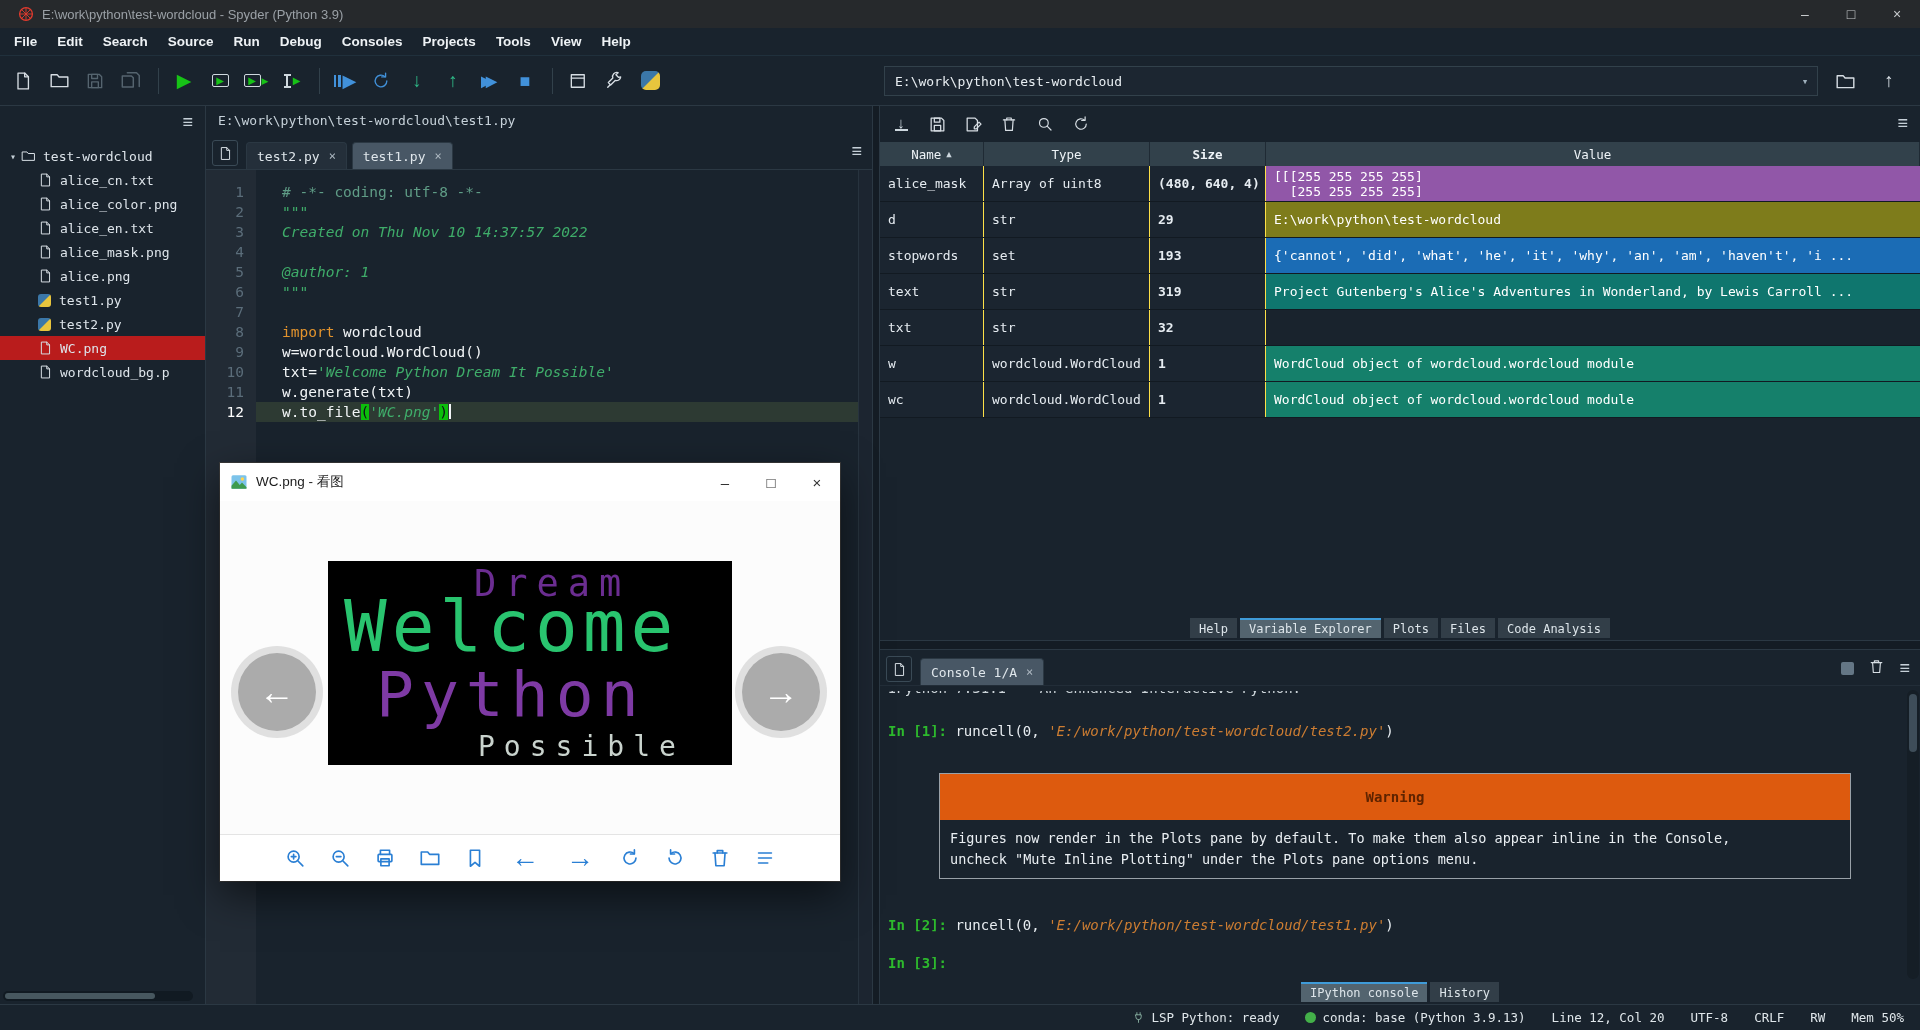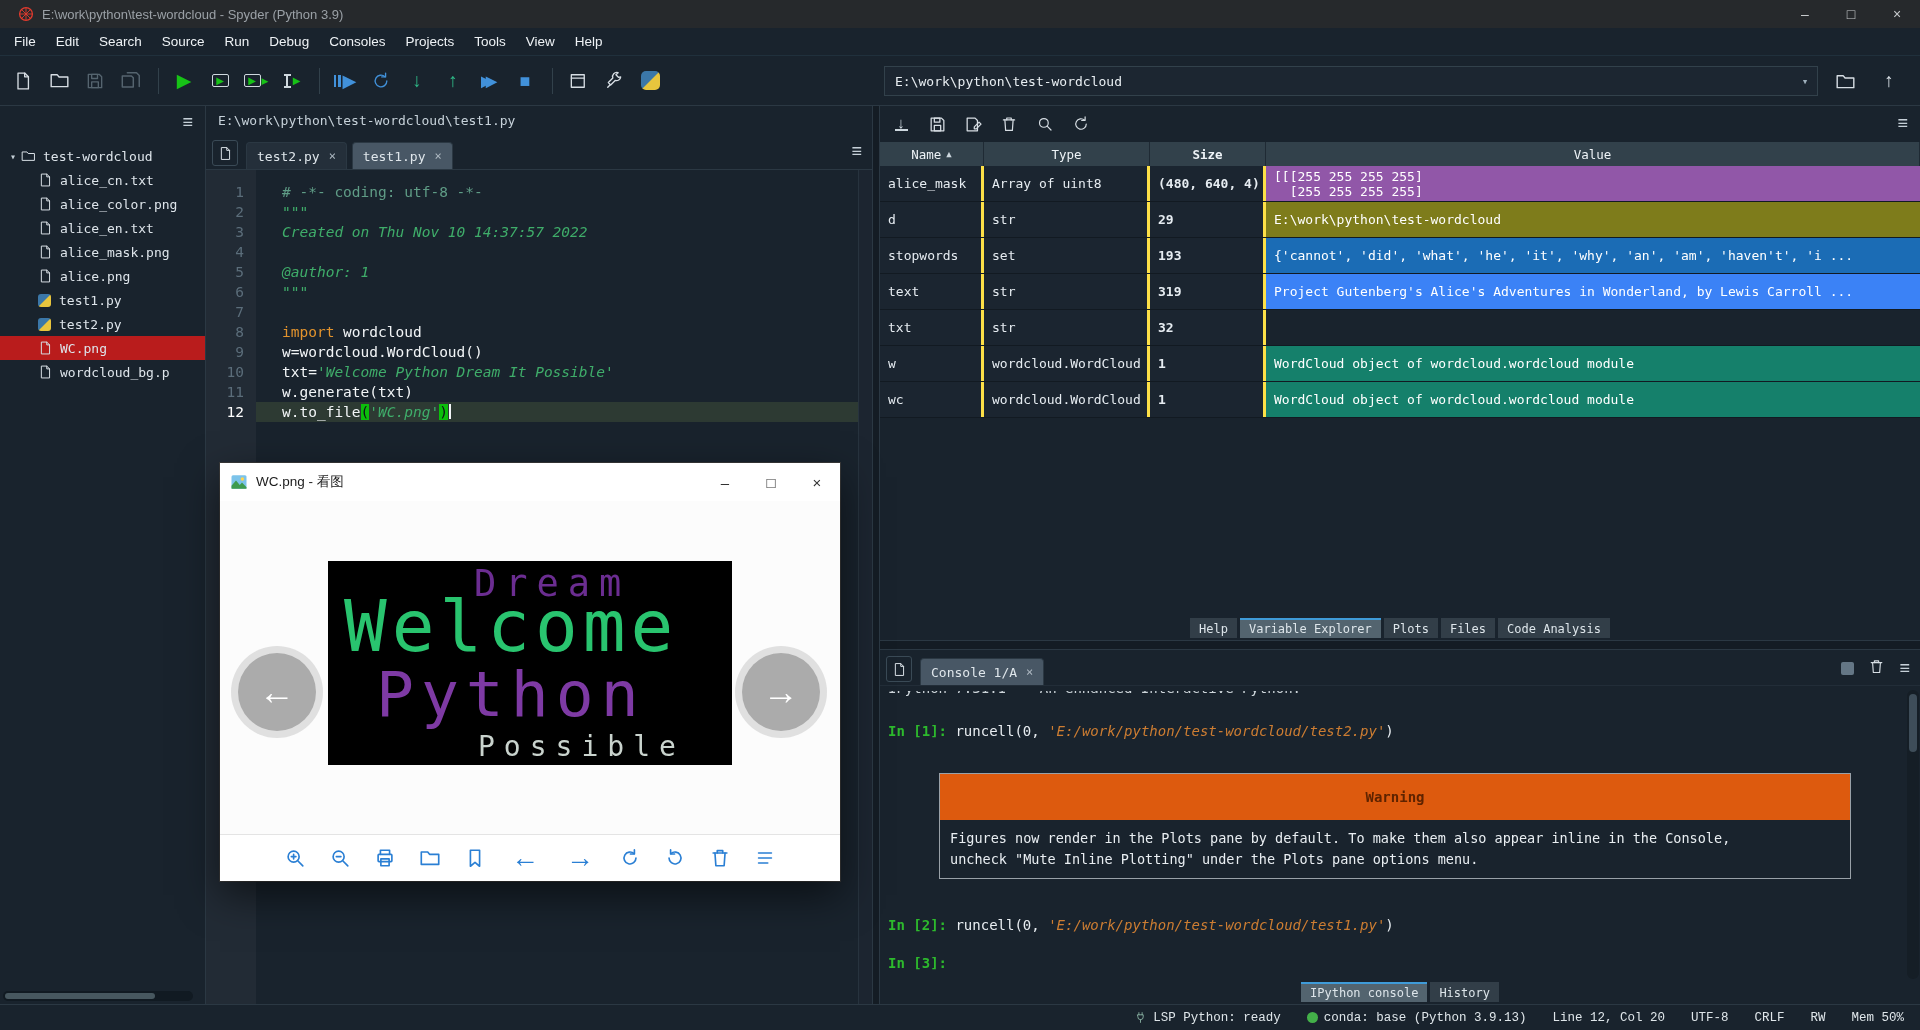--- a/index.html
+++ b/index.html
@@ -9,21 +9,21 @@
   .mono { font-family:"DejaVu Sans Mono",monospace; }
 
   
   .titlebar { position:absolute; top:0; left:0; right:0; height:28px; background:#26292c; display:flex; align-items:center; padding-left:18px; }
   .titlebar .ttext { color:#9aa0a6; font-size:13px; margin-left:8px; }
   .win-controls { margin-left:auto; display:flex; height:100%; }
   .win-btn { width:46px; display:flex; align-items:center; justify-content:center; color:#c6c9cc; font-size:14px; }
 
   
   .menubar { position:absolute; top:28px; left:0; right:0; height:28px; background:#19232d; display:flex; align-items:center; padding-left:4px; border-bottom:1px solid #20303c; }
-  .menu-item { padding:0 10px; font-size:13.5px; color:#eef2f5; line-height:27px; }
+  .menu-item { padding:0 10px; font-size:13.5px; color:#eef2f5; line-height:27px;font-weight:bold; }
 
   
   .toolbar { position:absolute; top:56px; left:0; right:0; height:50px; background:#19232d; border-bottom:1px solid #2b3843; display:flex; align-items:center; padding-left:6px; }
   .tbtn { width:34px; height:34px; display:flex; align-items:center; justify-content:center; border-radius:4px; margin-right:2px; }
   .tsep { width:1px; height:26px; background:#32414b; margin:0 8px; flex:none; }
   .ic { fill:none; stroke:#d7dee4; stroke-width:1.6; stroke-linecap:round; stroke-linejoin:round; }
   .ic.dim { stroke:#55646f; }
   .g-run { color:#17c217; font-size:19px; line-height:1; }
   .g-run.small { font-size:10px; }
   .cellbox { width:17px; height:13px; border:1.5px solid #cfd8de; border-radius:2px; display:flex; align-items:center; justify-content:center; }
@@ -93,21 +93,21 @@
   .vmenu { position:absolute; right:12px; top:7px; color:#c6d0d8; font-size:18px; }
   .vtable { position:absolute; top:36px; left:0; right:0; font-family:"DejaVu Sans Mono",monospace; font-size:13px; }
   .vhead { display:flex; height:24px; background:#32414b; }
   .hc { display:flex; align-items:center; justify-content:center; border-right:1px solid #1f2a34; color:#eef3f7; font-size:12.5px; gap:5px; }
   .hc .sort { font-size:9px; color:#cdd7de; }
   .w-name { width:104px; flex:none; }
   .w-type { width:166px; flex:none; }
   .w-size { width:116px; flex:none;font-weight:bold; }
   .w-val  { flex:1; }
   .vrow { display:flex; height:36px; border-bottom:1px solid #121a22; }
-  .vc { display:flex; align-items:center; padding-left:8px; border-right:3px solid #fde047; color:#e6ecf1; background:#1b2530; overflow:hidden; white-space:nowrap; }
+  .vc { display:flex; align-items:center; padding-left:8px; border-right:1px solid #fde047; color:#e6ecf1; background:#1b2530; overflow:hidden; white-space:nowrap; }
   .vv { display:flex; align-items:center; padding-left:8px; color:#fff; white-space:pre; line-height:15px; overflow:hidden; }
   .pane-tabs { position:absolute; bottom:0; left:0; right:0; height:24px; display:flex; justify-content:center; align-items:flex-end; gap:3px; padding-bottom:2px; }
   .ptab { height:20px; padding:0 9px; font-size:12px; color:#dde5ea; background:#323e48; display:flex; align-items:center; border-top:2px solid transparent; font-family:"DejaVu Sans Mono",monospace; }
   .ptab.active { background:#53646f; border-top-color:#3f9bd8; }
 
   .hsplit { position:absolute; top:534px; left:0; right:0; height:10px; background:#141c24; border-top:1px solid #2b3843; border-bottom:1px solid #2b3843; }
 
   
   .consolepane { position:absolute; top:544px; left:0; right:0; bottom:0; }
   .ctabbar { height:36px; display:flex; align-items:flex-end; padding-left:6px; position:relative; border-bottom:1px solid #222d38; }
@@ -121,21 +121,21 @@
   .cstr { color:#cd7d32; font-style:italic; }
   .warnbox { margin-left:51px; margin-top:34px; width:912px; border:1px solid #99a1a8; }
   .warnhead { height:46px; display:flex; align-items:center; justify-content:center; color:#5e2300; font-weight:bold; font-size:14px; font-family:"DejaVu Sans Mono",monospace; }
   .warnbody { padding:8px 10px; line-height:21px; font-size:13.5px; background:#19232d; }
   .warnbody div { white-space:pre; }
   .cscroll { position:absolute; right:1px; top:40px; bottom:25px; width:12px; background:#151e26; border-radius:6px; }
   .cscroll .thumb { position:absolute; top:4px; left:2px; width:8px; height:58px; background:#3e4d59; border-radius:4px; }
 
   
   .statusbar { position:absolute; bottom:0; left:0; right:0; height:26px; background:#19232d; border-top:1px solid #2b3843; display:flex; align-items:center; justify-content:flex-end; gap:26px; padding-right:16px; font-family:"DejaVu Sans Mono",monospace; font-size:12.5px; color:#dfe6ea; }
-  .sitem { display:flex; align-items:center; gap:6px;font-family:Liberation Mono, monospace; }
+  .sitem { display:flex; align-items:center; gap:6px; }
   .conda-dot { width:11px; height:11px; border-radius:50%; background:#43b049; display:inline-block; }
 
   
   .viewer { position:absolute; left:220px; top:463px; width:620px; height:418px; background:#fcfcfc; box-shadow:0 14px 38px rgba(0,0,0,.55), 0 0 0 1px #3a3a3a; z-index:20; }
   .vtitle { height:38px; background:#ffffff; display:flex; align-items:center; padding-left:10px; }
   .vtitle .t { color:#1b1b1b; font-size:13.5px; margin-left:8px; font-family:"Liberation Sans",sans-serif; }
   .vctrl { margin-left:auto; display:flex; height:100%; }
   .vwb { width:46px; display:flex; align-items:center; justify-content:center; color:#333; font-size:15px; }
   .vbody { position:absolute; top:38px; bottom:47px; left:0; right:0; background:#fcfcfc; }
   .wcimg { position:absolute; left:108px; top:60px; width:404px; height:204px; background:#000; overflow:hidden; font-family:"DejaVu Sans Mono",monospace; }
@@ -515,21 +515,21 @@
           <div class="vrow">
             <span class="vc w-name">stopwords</span>
             <span class="vc w-type">set</span>
             <span class="vc w-size">193</span>
             <span class="vv w-val" style="background-color: rgb(27, 108, 181);">{'cannot', 'did', 'what', 'he', 'it', 'why', 'an', 'am', 'haven't', 'i ...</span>
           </div>
           <div class="vrow">
             <span class="vc w-name">text</span>
             <span class="vc w-type">str</span>
             <span class="vc w-size">319</span>
-            <span class="vv w-val" style="background-color: #3b82f6;">Project Gutenberg's Alice's Adventures in Wonderland, by Lewis Carroll ...</span>
+            <span class="vv w-val" style="background-color: #0f766e;">Project Gutenberg's Alice's Adventures in Wonderland, by Lewis Carroll ...</span>
           </div>
           <div class="vrow">
             <span class="vc w-name">txt</span>
             <span class="vc w-type">str</span>
             <span class="vc w-size">32</span>
           </div>
           <div class="vrow">
             <span class="vc w-name">w</span>
             <span class="vc w-type">wordcloud.WordCloud</span>
             <span class="vc w-size">1</span>

